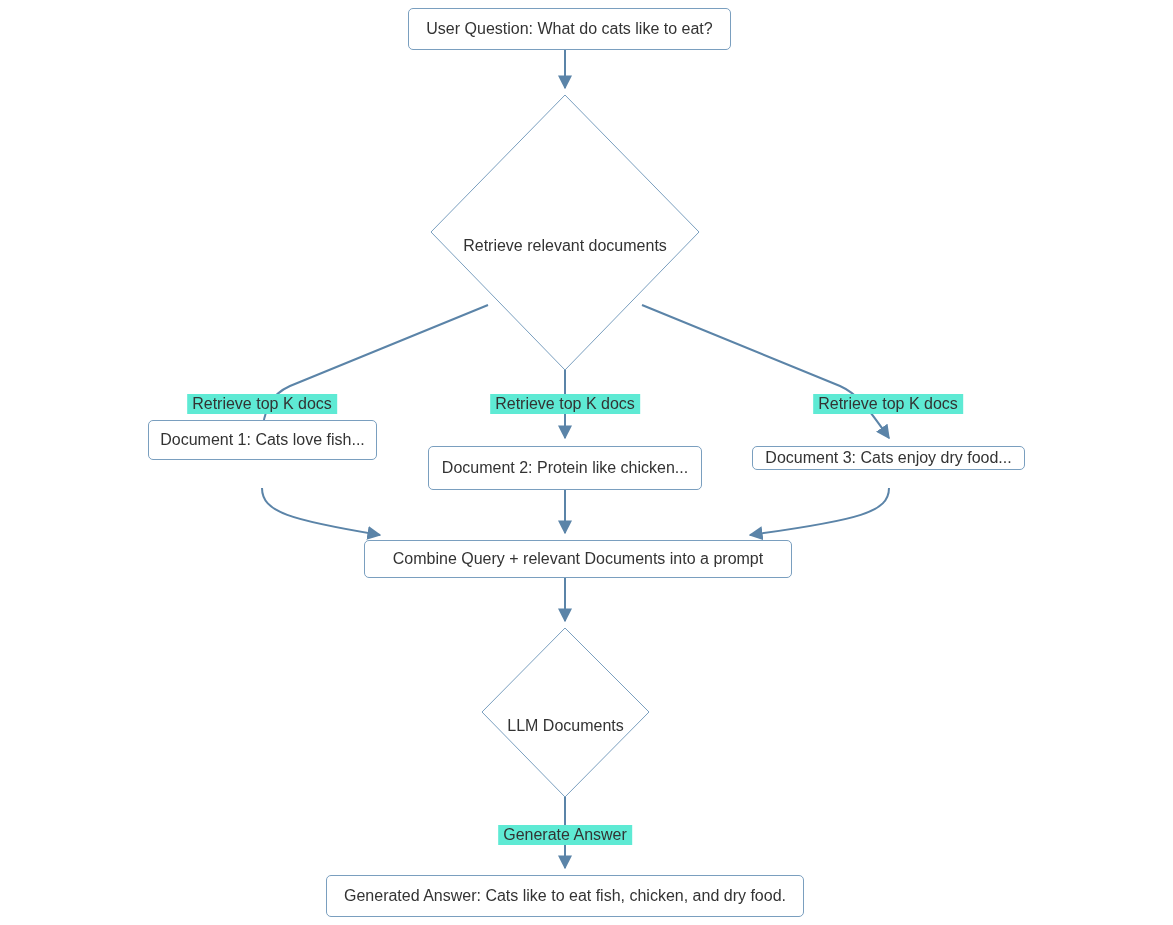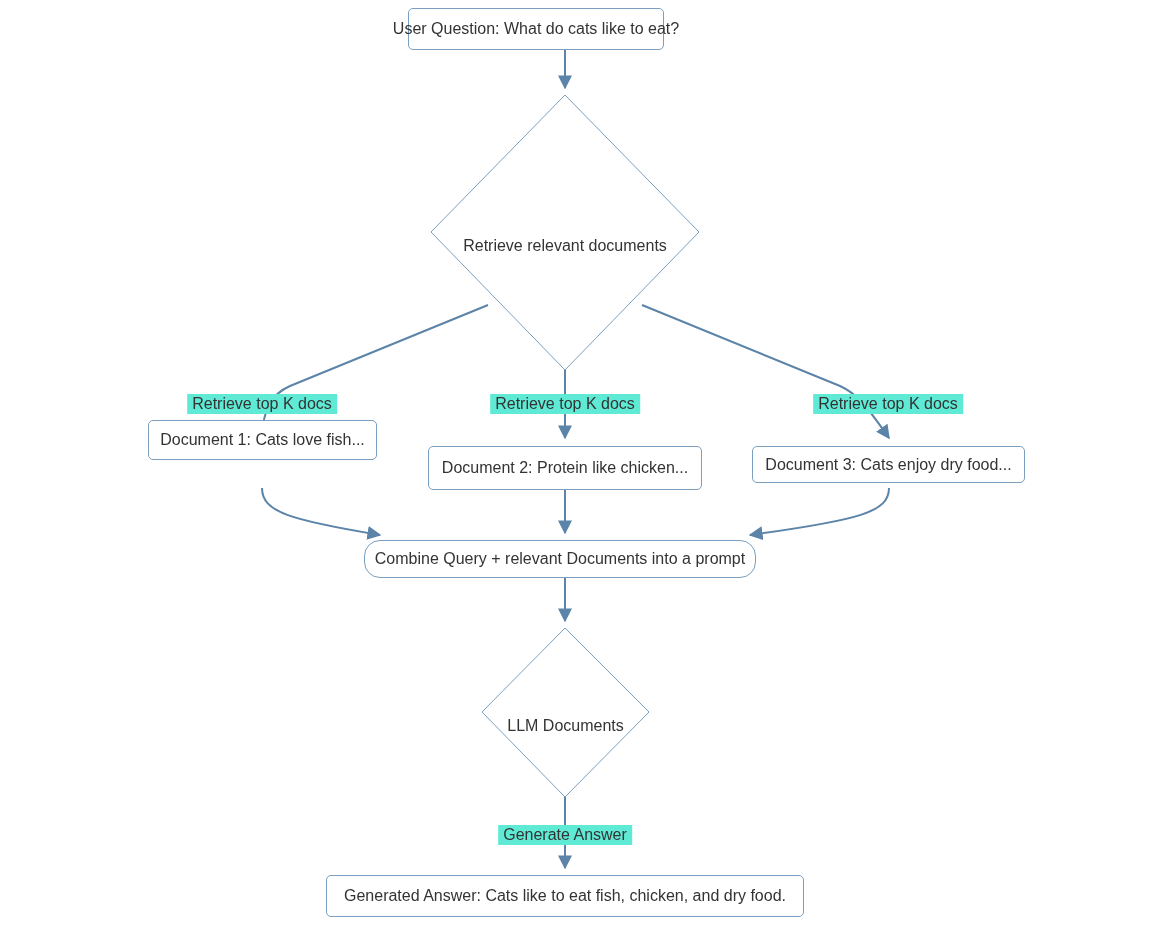--- a/index.html
+++ b/index.html
@@ -93,41 +93,41 @@
 
     <path d="M 565,488 L 565,533" fill="none" stroke="#5b84a8" stroke-width="2" marker-end="url(#arrow)"></path>
 
     <path d="M 889,488 C 889,512 860,520 750,535" fill="none" stroke="#5b84a8" stroke-width="2" marker-end="url(#arrow)"></path>
 
     <path d="M 565,578 L 565,621" fill="none" stroke="#5b84a8" stroke-width="2" marker-end="url(#arrow)"></path>
 
     <path d="M 565,797 L 565,868" fill="none" stroke="#5b84a8" stroke-width="2" marker-end="url(#arrow)"></path>
   </svg>
 
-  <div class="node node-rect" style="left:408px; top:8px; width:256px; height:42px;">
+  <div class="node node-rect" style="left:408px; top:8px; width:323px; height:42px;">
     <span>User Question: What do cats like to eat?</span>
   </div>
 
   <div class="node node-diamond" style="left:431px; top:95px; width:268px; height:275px;">
     <span class="diamond-label">Retrieve relevant documents</span>
   </div>
 
   <div class="node node-rect" style="left:148px; top:420px; width:229px; height:40px;">
     <span>Document 1: Cats love fish...</span>
   </div>
 
   <div class="node node-rect" style="left:428px; top:446px; width:274px; height:44px;">
     <span>Document 2: Protein like chicken...</span>
   </div>
 
-  <div class="node node-rect" style="left:752px; top:446px; width:273px; height:37px;">
+  <div class="node node-rect" style="left:752px; top:446px; width:273px; height:24px;">
     <span>Document 3: Cats enjoy dry food...</span>
   </div>
 
-  <div class="node node-rect" style="left:364px; top:540px; width:392px; height:38px;border-radius:16px;">
+  <div class="node node-rect" style="left:364px; top:540px; width:428px; height:38px;">
     <span>Combine Query + relevant Documents into a prompt</span>
   </div>
 
   <div class="node node-diamond" style="left:482px; top:628px; width:167px; height:169px;">
     <span class="diamond-label">LLM Documents</span>
   </div>
 
   <div class="node node-rect" style="left:326px; top:875px; width:478px; height:42px;">
     <span>Generated Answer: Cats like to eat fish, chicken, and dry food.</span>
   </div>

